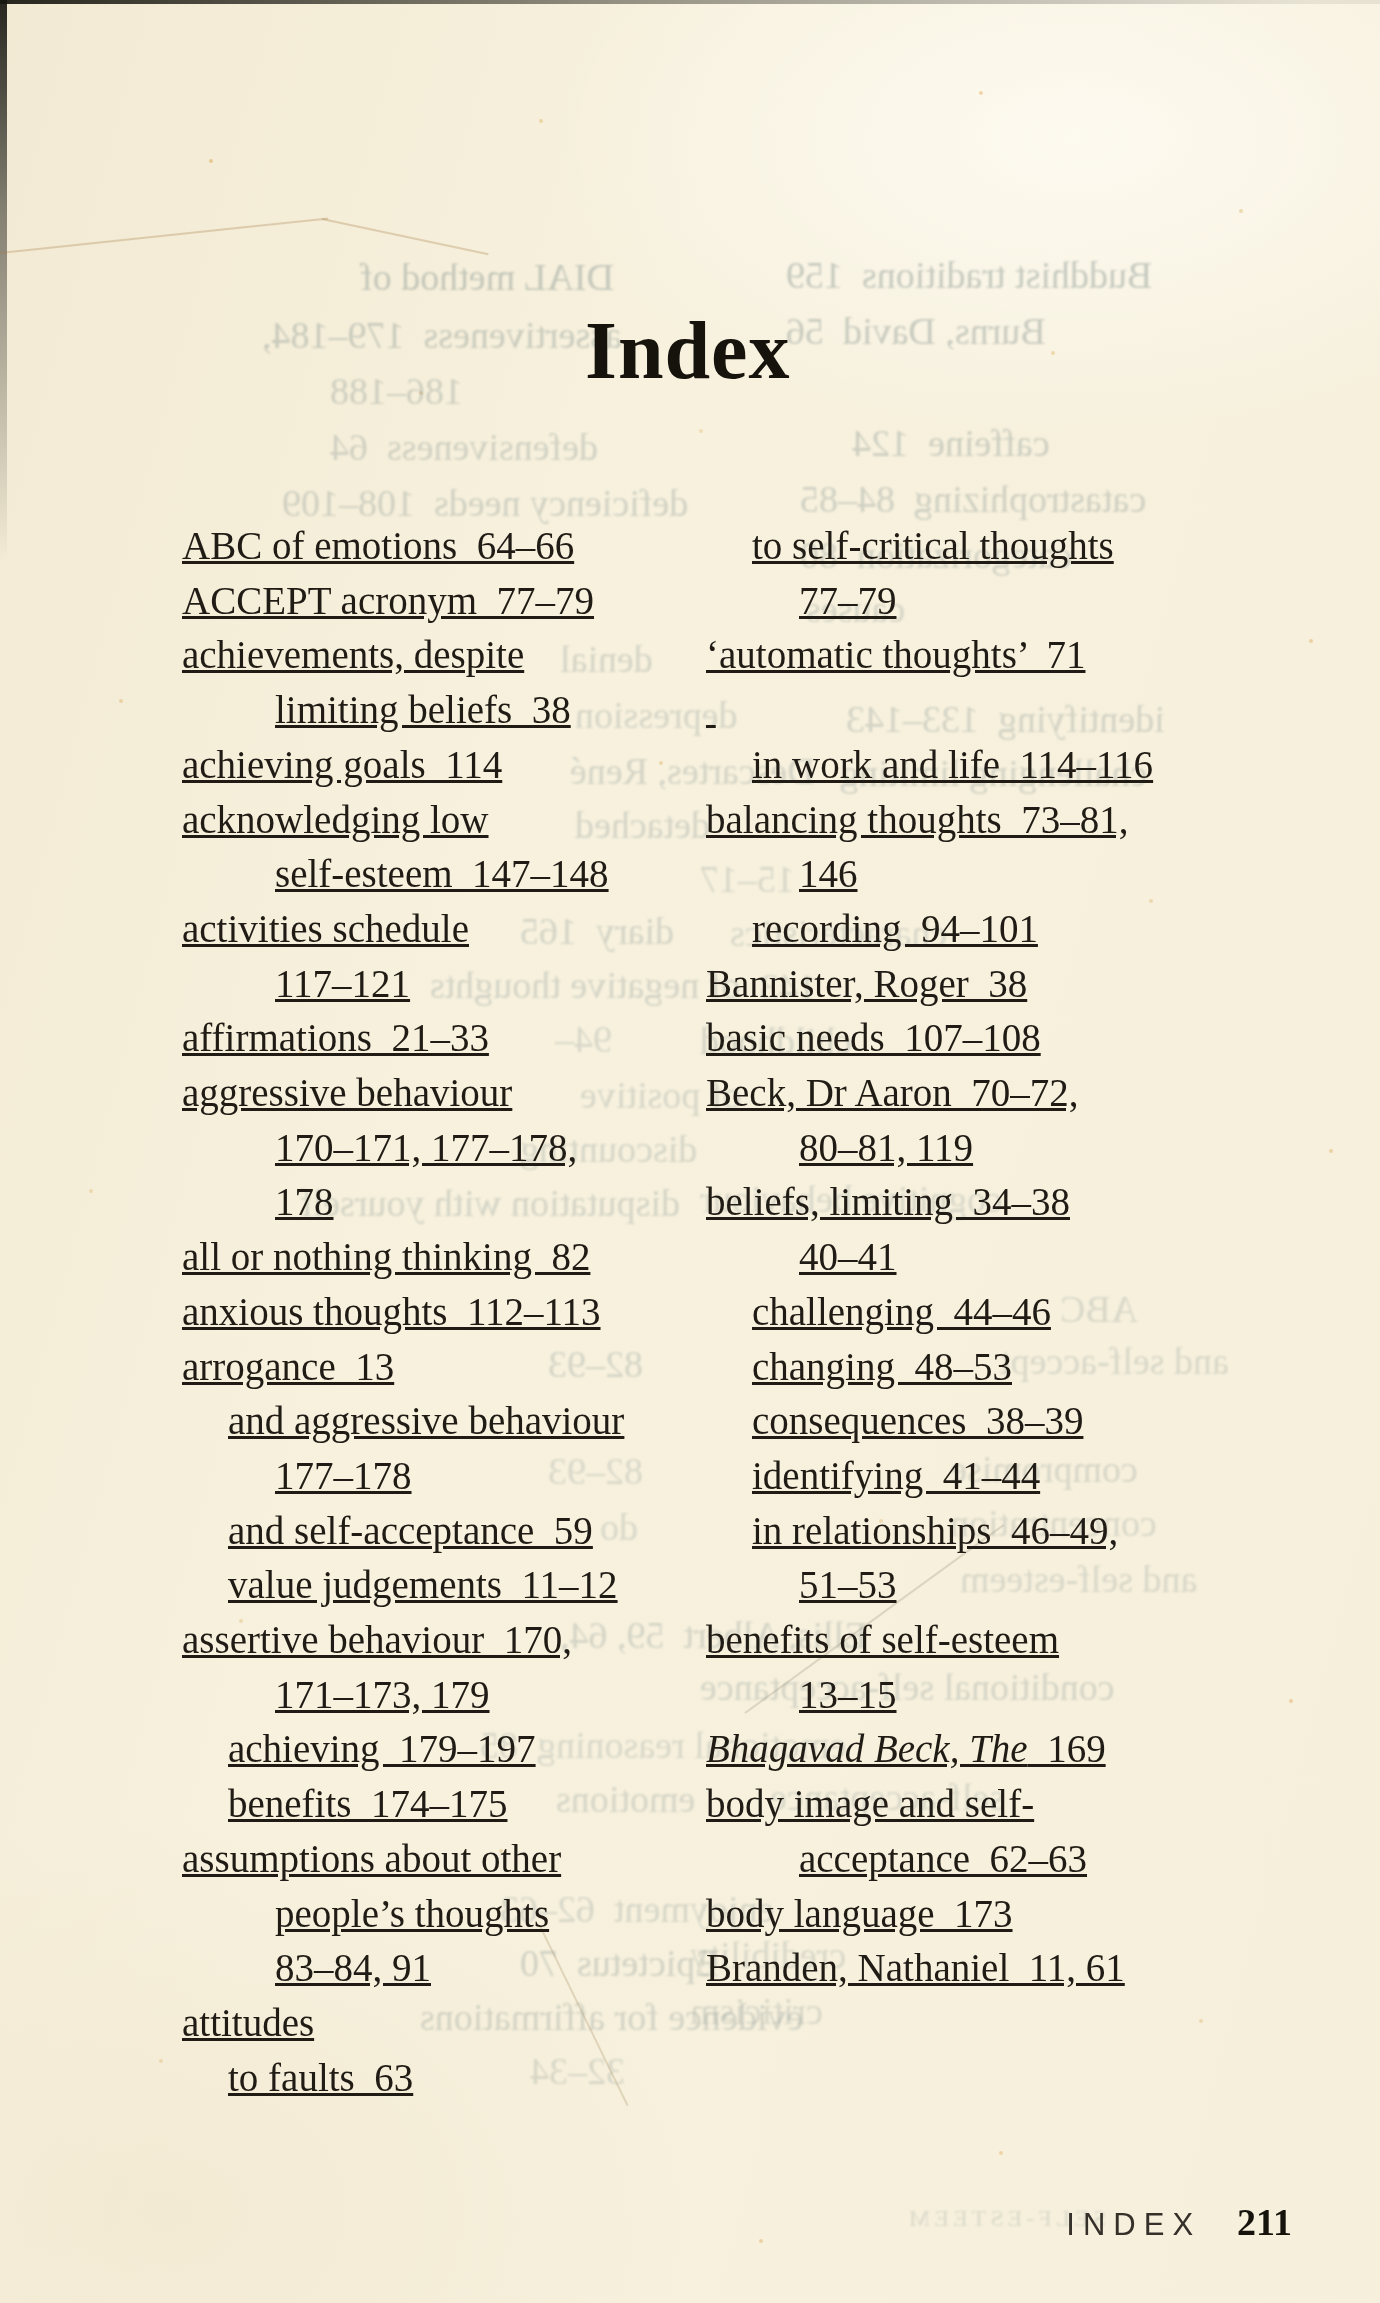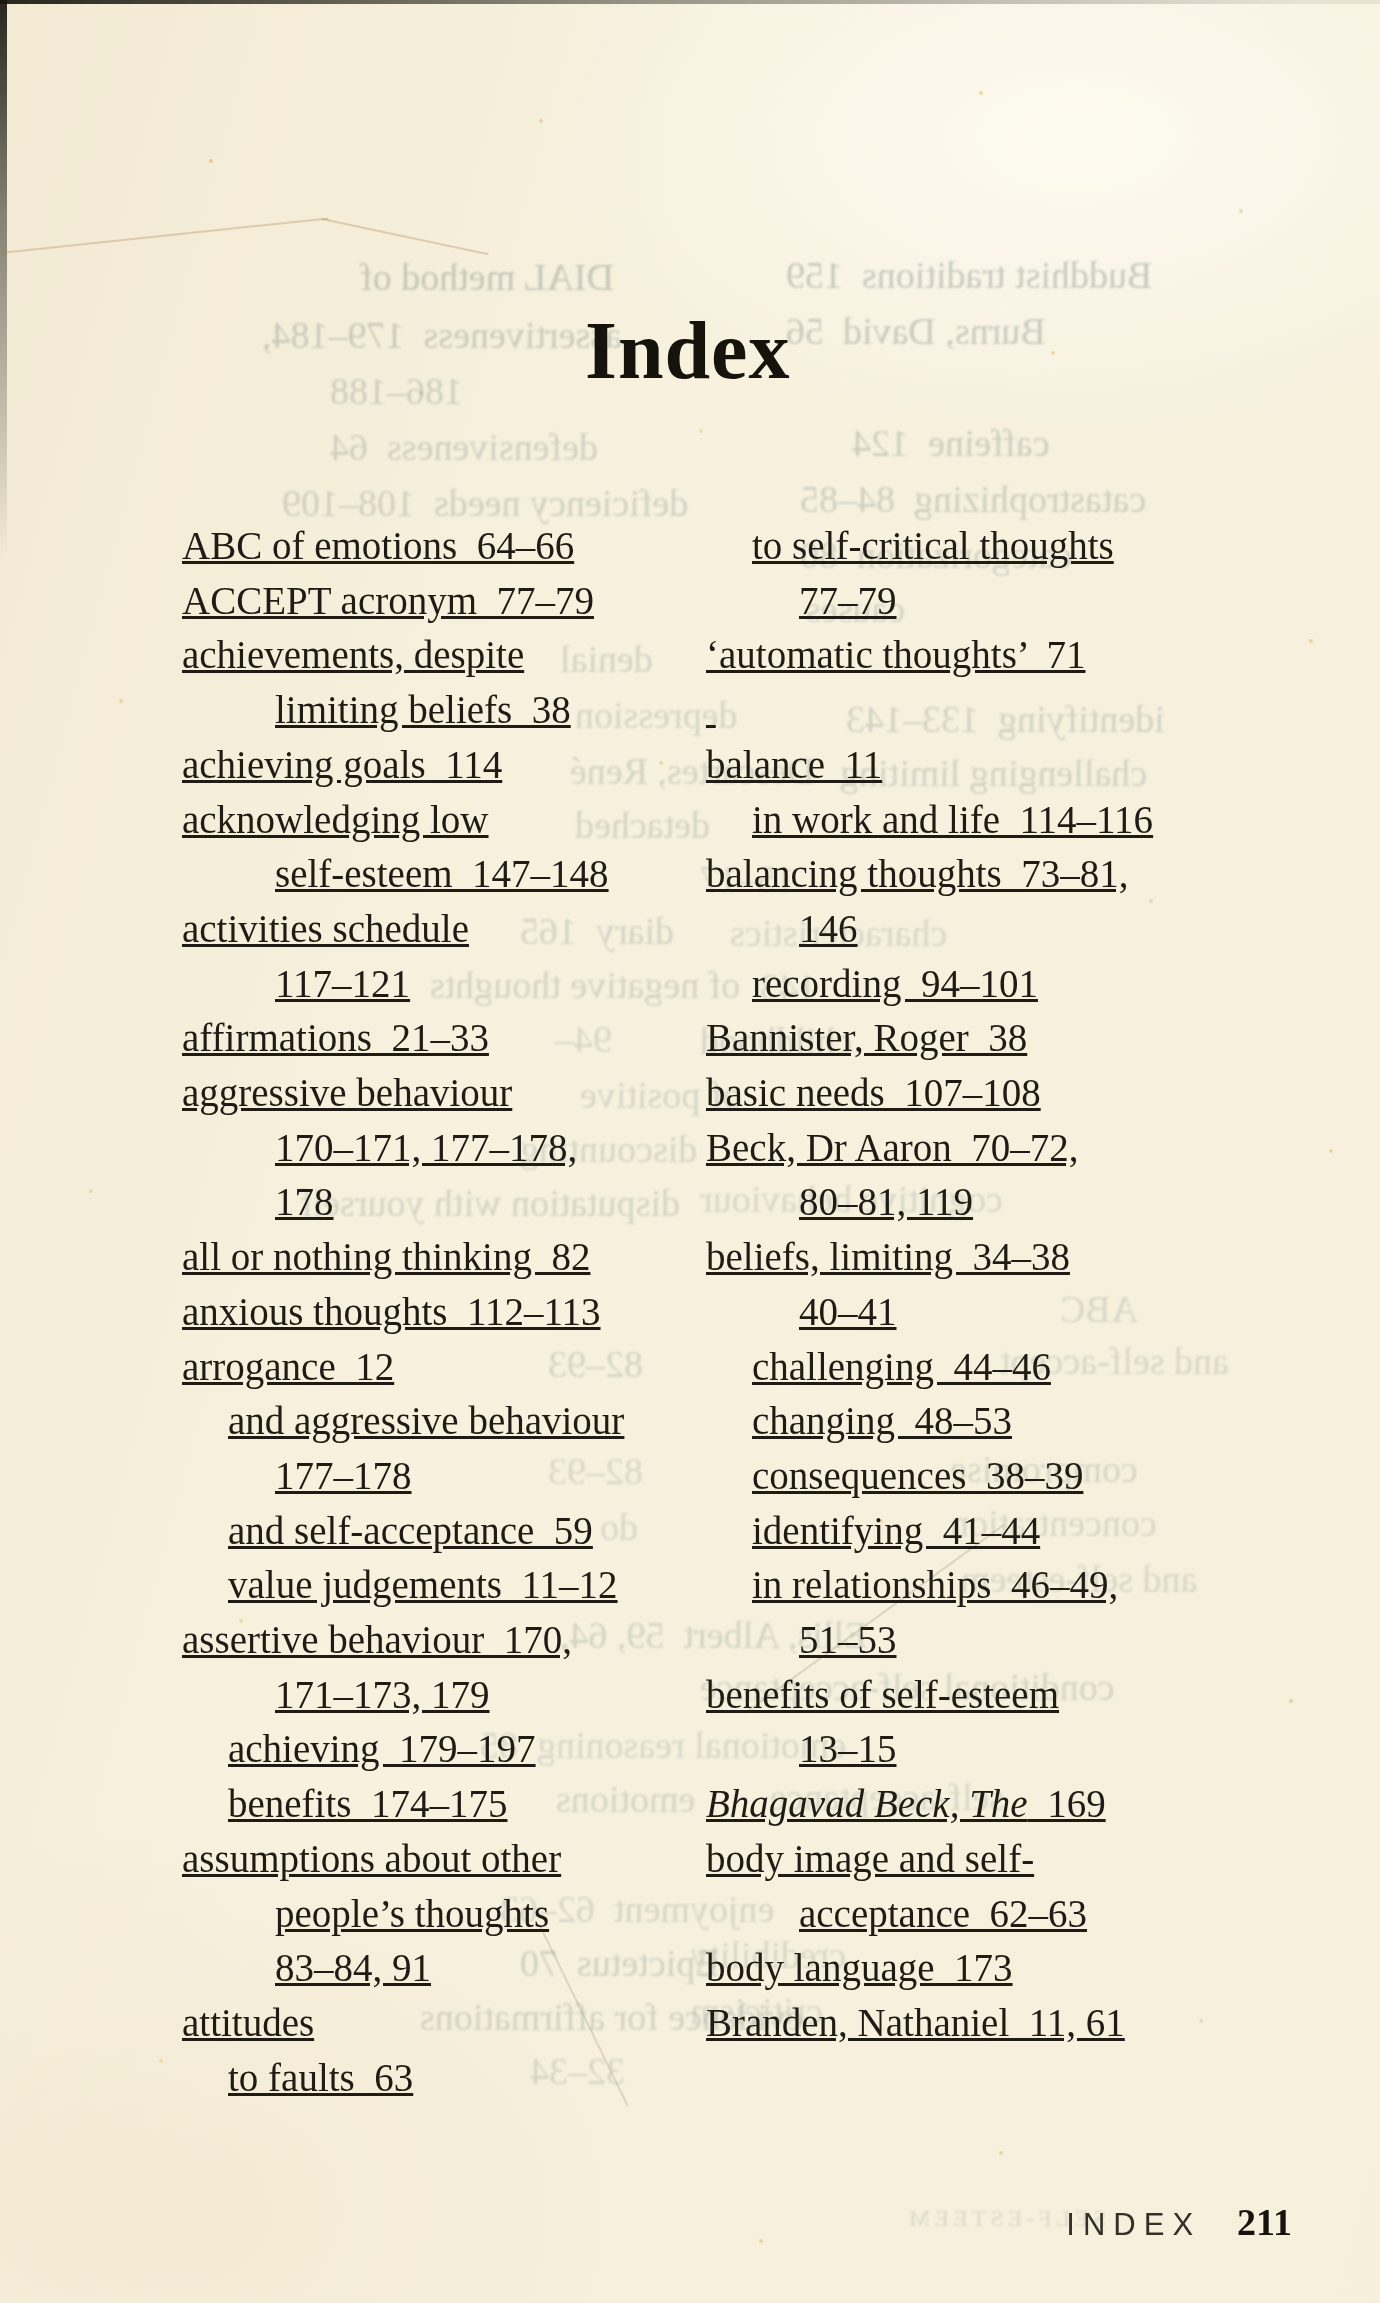--- a/index.html
+++ b/index.html
@@ -160,41 +160,40 @@
       <div class="line">acknowledging low</div>
       <div class="line ind2">self-esteem  147–148</div>
       <div class="line">activities schedule</div>
       <div class="line ind2">117–121</div>
       <div class="line">affirmations  21–33</div>
       <div class="line">aggressive behaviour</div>
       <div class="line ind2">170–171, 177–178,</div>
       <div class="line ind2">178</div>
       <div class="line">all or nothing thinking  82</div>
       <div class="line">anxious thoughts  112–113</div>
-      <div class="line">arrogance  12</div>
+      <div class="line">arrogance  13</div>
       <div class="line ind1">and aggressive behaviour</div>
       <div class="line ind2">177–178</div>
       <div class="line ind1">and self-acceptance  59</div>
       <div class="line ind1">value judgements  11–12</div>
       <div class="line">assertive behaviour  170,</div>
       <div class="line ind2">171–173, 179</div>
       <div class="line ind1">achieving  179–197</div>
       <div class="line ind1">benefits  174–175</div>
       <div class="line">assumptions about other</div>
       <div class="line ind2">people’s thoughts</div>
       <div class="line ind2">83–84, 91</div>
       <div class="line">attitudes</div>
       <div class="line ind1">to faults  63</div>
     </div>
   <div id="col-right" class="col col-right">
       <div class="line ind1">to self-critical thoughts</div>
       <div class="line ind2">77–79</div>
       <div class="line">‘automatic thoughts’  71</div>
       <div class="line">&nbsp;</div>
-      <div class="line">balance  11</div>
       <div class="line ind1">in work and life  114–116</div>
       <div class="line">balancing thoughts  73–81,</div>
       <div class="line ind2">146</div>
       <div class="line ind1">recording  94–101</div>
       <div class="line">Bannister, Roger  38</div>
       <div class="line">basic needs  107–108</div>
       <div class="line">Beck, Dr Aaron  70–72,</div>
       <div class="line ind2">80–81, 119</div>
       <div class="line">beliefs, limiting  34–38</div>
       <div class="line ind2">40–41</div>

